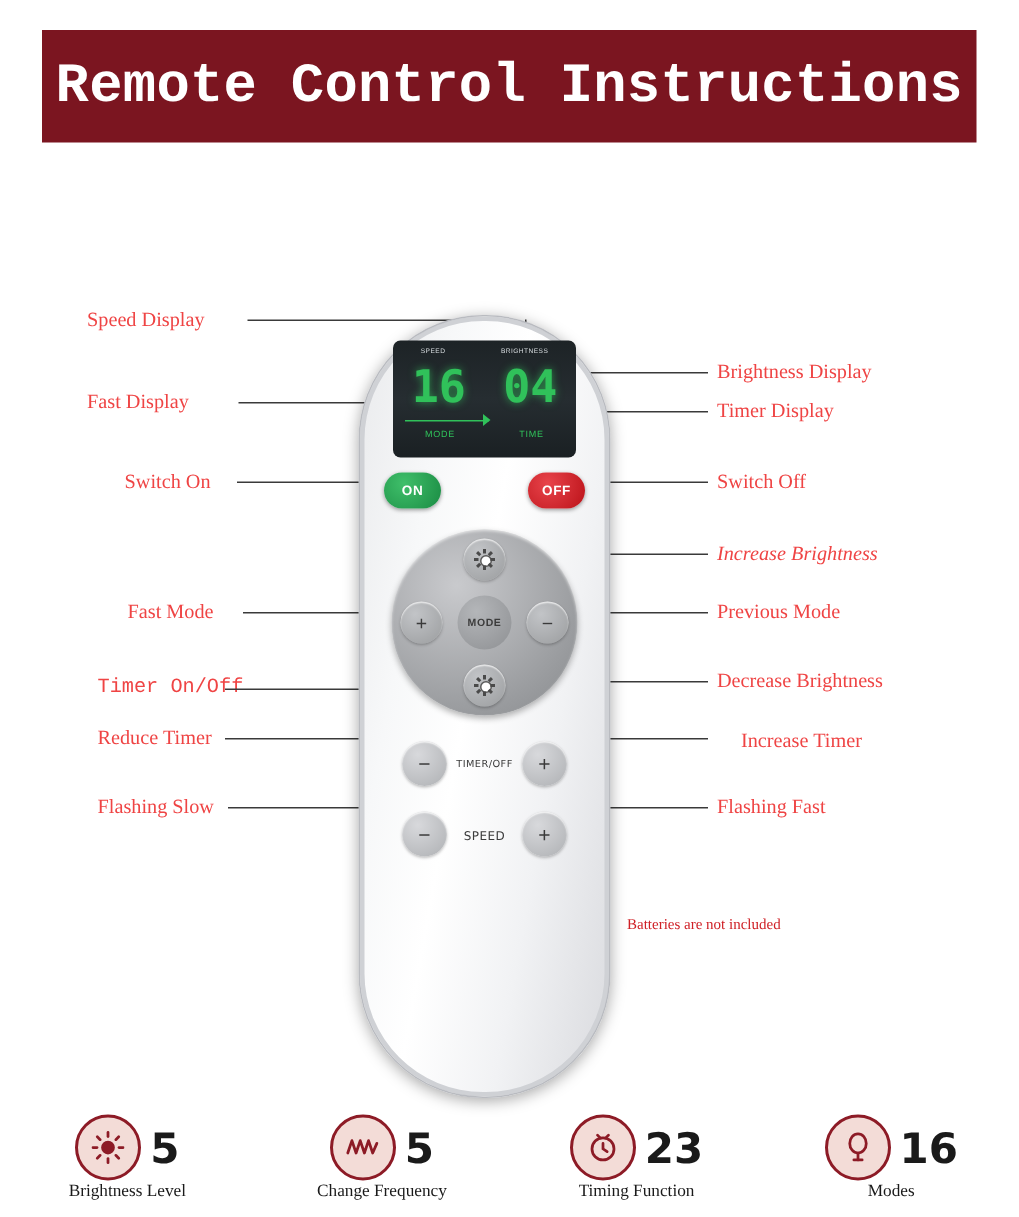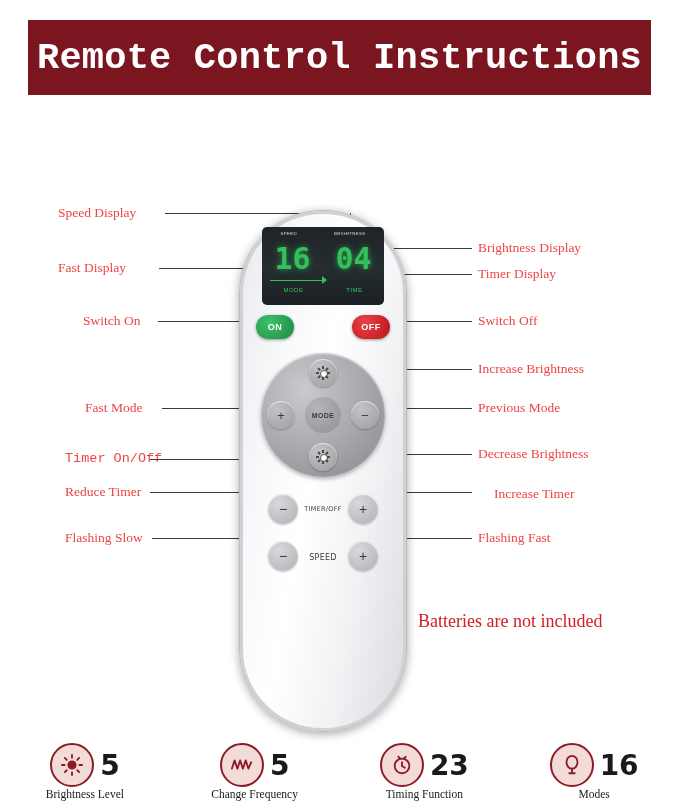--- a/index.html
+++ b/index.html
@@ -115,21 +115,21 @@
   .row-label{
     position:absolute;text-align:center;font-size:6.5px;color:#3b3b3b;letter-spacing:.3px;
     font-family:"DejaVu Sans", sans-serif;
   }
   
   .battery-note{
     position:absolute;left:418px;top:493px;font-size:15px;color:#1a1a1a;
     font-family:"Liberation Serif", serif;white-space:nowrap;
   }
   .battery-warn{
-    position:absolute;left:418px;top:516px;font-size:18px;color:#cf2026;
+    position:absolute;left:418px;top:516px;font-size:10px;color:#cf2026;
     font-family:"Liberation Serif", serif;white-space:nowrap;
   }
   
   .footer{
     position:absolute;left:0;top:737px;width:679px;height:74px;
     display:flex;align-items:flex-start;justify-content:space-around;padding-top:6px;
     box-sizing:border-box;
   }
   .feat{display:flex;flex-direction:column;align-items:center;width:160px;}
   .feat-top{display:flex;align-items:center;gap:6px;}
@@ -154,21 +154,21 @@
   <div class="lbl left" style="left:58px;top:165px;">Fast Display</div>
   <div class="lbl left" style="left:83px;top:218px;">Switch On</div>
   <div class="lbl left" style="left:85px;top:305px;">Fast Mode</div>
   <div class="lbl left" style="left:65px;top:356px;font-family:Liberation Mono, monospace;">Timer On/Off</div>
   <div class="lbl left" style="left:65px;top:389px;">Reduce Timer</div>
   <div class="lbl left" style="left:65px;top:435px;">Flashing Slow</div>
 
   <div class="lbl right" style="left:478px;top:145px;">Brightness Display</div>
   <div class="lbl right" style="left:478px;top:171px;">Timer Display</div>
   <div class="lbl right" style="left:478px;top:218px;">Switch Off</div>
-  <div class="lbl right" style="left:478px;top:266px;">Increase Brightness</div>
+  <div class="lbl right" style="left:478px;top:266px;font-style:italic;">Increase Brightness</div>
   <div class="lbl right" style="left:478px;top:305px;">Previous Mode</div>
   <div class="lbl right" style="left:478px;top:351px;">Decrease Brightness</div>
   <div class="lbl right" style="left:494px;top:391px;">Increase Timer</div>
   <div class="lbl right" style="left:478px;top:435px;">Flashing Fast</div>
 
   <div class="line" style="left:165px;top:118px;width:160px;"></div>
   <div class="line" style="left:325px;top:118px;width:1px;height:22px;"></div>
   <div class="line" style="left:159px;top:173px;width:110px;"></div>
   <div class="line" style="left:158px;top:226px;width:94px;"></div>
   <div class="line" style="left:162px;top:313px;width:86px;"></div>

